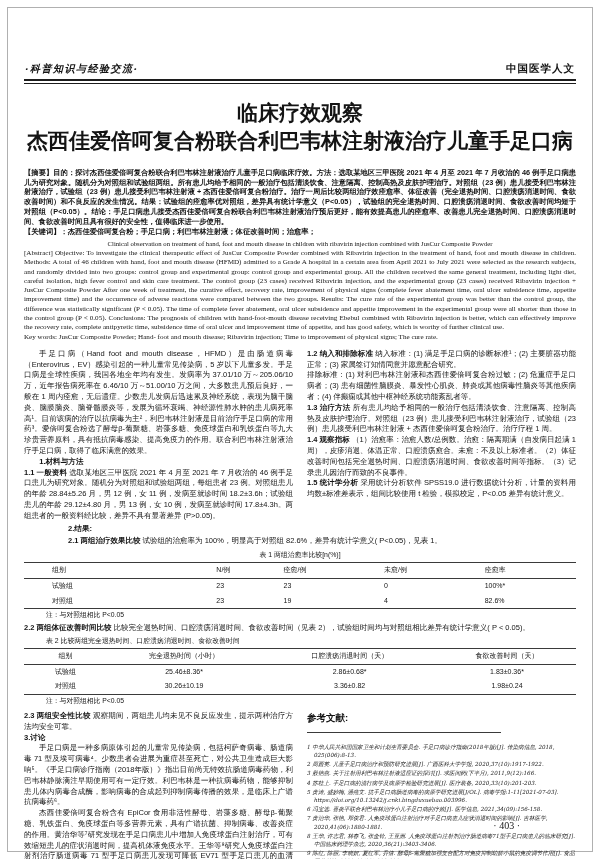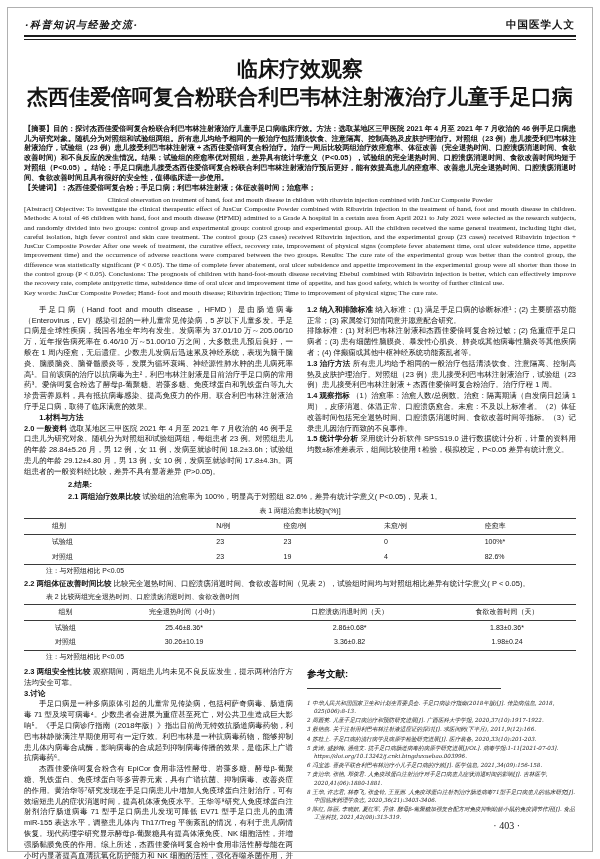--- a/index.html
+++ b/index.html
@@ -1,19 +1,19 @@
 <!DOCTYPE html>
 <html><head>
 <meta charset="utf-8">
 <style>
   html,body{margin:0;padding:0;background:#e8e8e8;}
   .page{position:relative;width:600px;height:859px;margin:0 auto;background:#fff;
         color:#141414;font-family:"Liberation Sans",sans-serif;overflow:hidden;}
   .frame{position:absolute;inset:7px;border:1px solid #b0b0b0;pointer-events:none;}
-  .inner{position:absolute;inset:0;padding:18px 24px 0 24px;box-sizing:border-box;}
+  .inner{position:absolute;inset:0;padding:18px 24px 0 24px;box-sizing:border-box;margin-top:44px;}
 
   .header-row{display:flex;justify-content:space-between;align-items:flex-end;padding:0 1px;}
   .header-left{font-family:"DejaVu Serif",serif;font-style:italic;font-weight:bold;
                font-size:10px;letter-spacing:1.5px;}
   .header-right{font-weight:bold;font-size:10.5px;letter-spacing:1px;}
   .double-rule{margin-top:3px;height:2px;border-top:2.5px solid #1c1c1c;border-bottom:1.2px solid #1c1c1c;}
 
   .title{margin-top:15px;text-align:center;font-weight:bold;font-size:21px;line-height:28px;}
 
   .abstract{margin:13px 0 0 0;font-size:7.3px;line-height:9.7px;text-align:justify;font-weight:bold;}
@@ -77,21 +77,21 @@
     <p class="kw"><span class="lbl">【关键词】：</span><span>杰西佳爱倍呵复合粉；手足口病；利巴韦林注射液；体征改善时间；治愈率；</span></p>
 
     <div class="en en-title">Clinical observation on treatment of hand, foot and mouth disease in children with ribavirin injection combined with JusCur Composite Powder</div>
     <p class="en en-abstract">[Abstract] Objective: To investigate the clinical therapeutic effect of JusCur Composite Powder combined with Ribavirin injection in the treatment of hand, foot and mouth disease in children.  Methods: A total of 46 children with hand, foot and mouth disease (HFMD) admitted to a Grade A hospital in a certain area from April 2021 to July 2021 were selected as the research subjects, and randomly divided into two groups: control group and experimental group: control group and experimental group.  All the children received the same general treatment, including light diet, careful isolation, high fever control and skin care treatment. The control group (23 cases) received Ribavirin injection, and the experimental group (23 cases) received Ribavirin injection + JusCur Composite Powder  After one week of treatment, the curative effect, recovery rate, improvement of physical signs (complete fever abatement time, oral ulcer subsidence time, appetite improvement time) and the occurrence of adverse reactions were compared between the two groups.  Results: The cure rate of the experimental group was better than the control group, the difference was statistically significant (P &lt; 0.05).  The time of complete fever abatement, oral ulcer subsidence and appetite improvement in the experimental group were all shorter than those in the control group (P &lt; 0.05).  Conclusions: The prognosis of children with hand-foot-mouth disease receiving Ebebul combined with Ribavirin injection is better, which can effectively improve the recovery rate, complete antipyretic time, subsidence time of oral ulcer and improvement time of appetite, and has good safety, which is worthy of further clinical use.</p>
     <p class="en en-kw">Key words: JusCur Composite Powder;  Hand- foot and mouth disease;  Ribavirin injection;  Time to improvement of physical signs;  The cure rate.</p>
 
     <div class="cols">
       <div class="col">
         <p class="indent">手足口病（Hand foot and mouth disease，HFMD）是由肠道病毒（Enterovirus，EV）感染引起的一种儿童常见传染病，5 岁以下儿童多发。手足口病是全球性疾病，我国各地全年均有发生。发病率为 37.01/10 万～205.06/10 万，近年报告病死率在 6.46/10 万～51.00/10 万之间，大多数患儿预后良好，一般在 1 周内痊愈，无后遗症。少数患儿发病后迅速累及神经系统，表现为脑干脑炎、脑膜脑炎、脑脊髓膜炎等，发展为循环衰竭、神经源性肺水肿的患儿病死率高¹。目前该病的治疗以抗病毒为主²，利巴韦林注射液是目前治疗手足口病的常用药³。爱倍呵复合粉选了酵母β-葡聚糖、岩藻多糖、免疫球蛋白和乳铁蛋白等九大珍贵营养原料，具有抵抗病毒感染、提高免疫力的作用。联合利巴韦林注射液治疗手足口病，取得了临床满意的效果。</p>
         <p class="sec ind">1.材料与方法</p>
-        <p><span class="lbl">2.0 一般资料</span> <span>选取某地区三甲医院 2021 年 4 月至 2021 年 7 月收治的 46 例手足口患儿为研究对象。随机分为对照组和试验组两组，每组患者 23 例。对照组患儿的年龄 28.84±5.26 月，男 12 例，女 11 例，发病至就诊时间 18.2±3.6h；试验组患儿的年龄 29.12±4.80 月，男 13 例，女 10 例，发病至就诊时间 17.8±4.3h。两组患者的一般资料经比较，差异不具有显著差异 (P&gt;0.05)。</span></p>
+        <p><span class="lbl">1.1 一般资料</span> <span>选取某地区三甲医院 2021 年 4 月至 2021 年 7 月收治的 46 例手足口患儿为研究对象。随机分为对照组和试验组两组，每组患者 23 例。对照组患儿的年龄 28.84±5.26 月，男 12 例，女 11 例，发病至就诊时间 18.2±3.6h；试验组患儿的年龄 29.12±4.80 月，男 13 例，女 10 例，发病至就诊时间 17.8±4.3h。两组患者的一般资料经比较，差异不具有显著差异 (P&gt;0.05)。</span></p>
       </div>
       <div class="col">
         <p><span class="lbl">1.2 纳入和排除标准</span> <span>纳入标准：(1) 满足手足口病的诊断标准¹；(2) 主要脏器功能正常；(3) 家属签订知情同意并愿意配合研究。</span></p>
         <p>排除标准：(1) 对利巴韦林注射液和杰西佳爱倍呵复合粉过敏；(2) 危重症手足口病者；(3) 患有细菌性脑膜炎、暴发性心肌炎、肺炎或其他病毒性脑炎等其他疾病者；(4) 伴癫痫或其他中枢神经系统功能紊乱者等。</p>
         <p><span class="lbl">1.3 治疗方法</span> <span>所有患儿均给予相同的一般治疗包括清淡饮食、注意隔离、控制高热及皮肤护理治疗。对照组（23 例）患儿接受利巴韦林注射液治疗，试验组（23 例）患儿接受利巴韦林注射液 + 杰西佳爱倍呵复合粉治疗。治疗疗程 1 周。</span></p>
         <p><span class="lbl">1.4 观察指标</span> <span>（1）治愈率：治愈人数/总例数。治愈：隔离期满（自发病日起满 1 周），皮疹消退、体温正常、口腔溃疡愈合。未愈：不及以上标准者。（2）体征改善时间包括完全退热时间、口腔溃疡消退时间、食欲改善时间等指标。（3）记录患儿因治疗而致的不良事件。</span></p>
         <p><span class="lbl">1.5 统计学分析</span> <span>采用统计分析软件 SPSS19.0 进行数据统计分析，计量的资料用均数±标准差表示，组间比较使用 t 检验，模拟校定，P&lt;0.05 差异有统计意义。</span></p>
       </div>
     </div>
 

